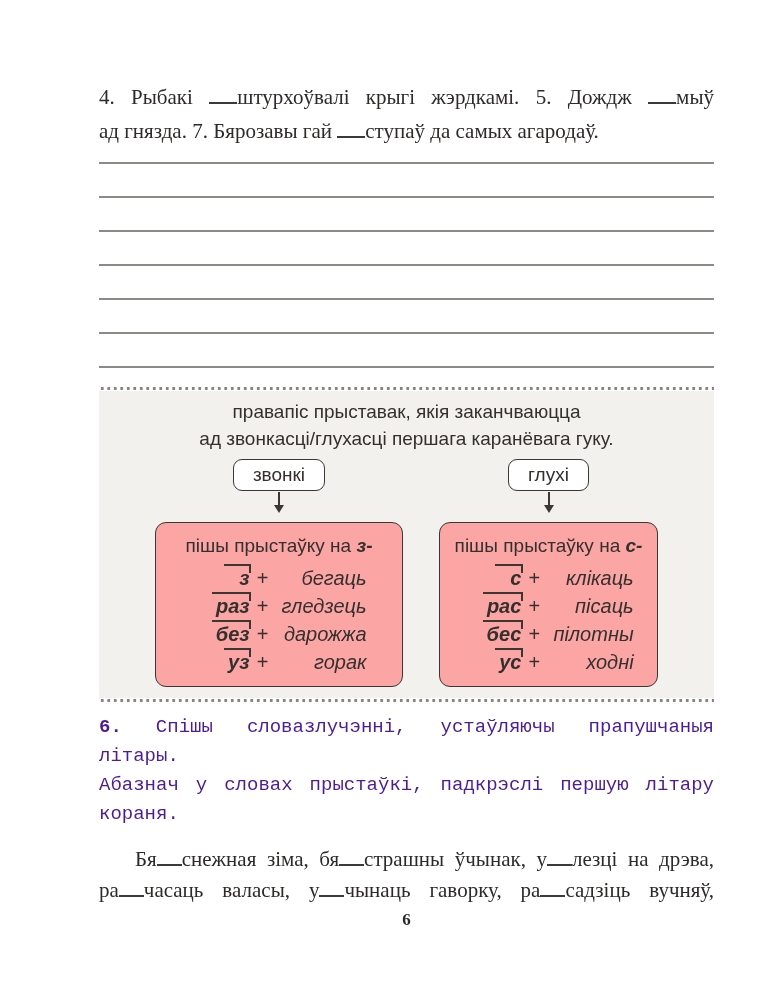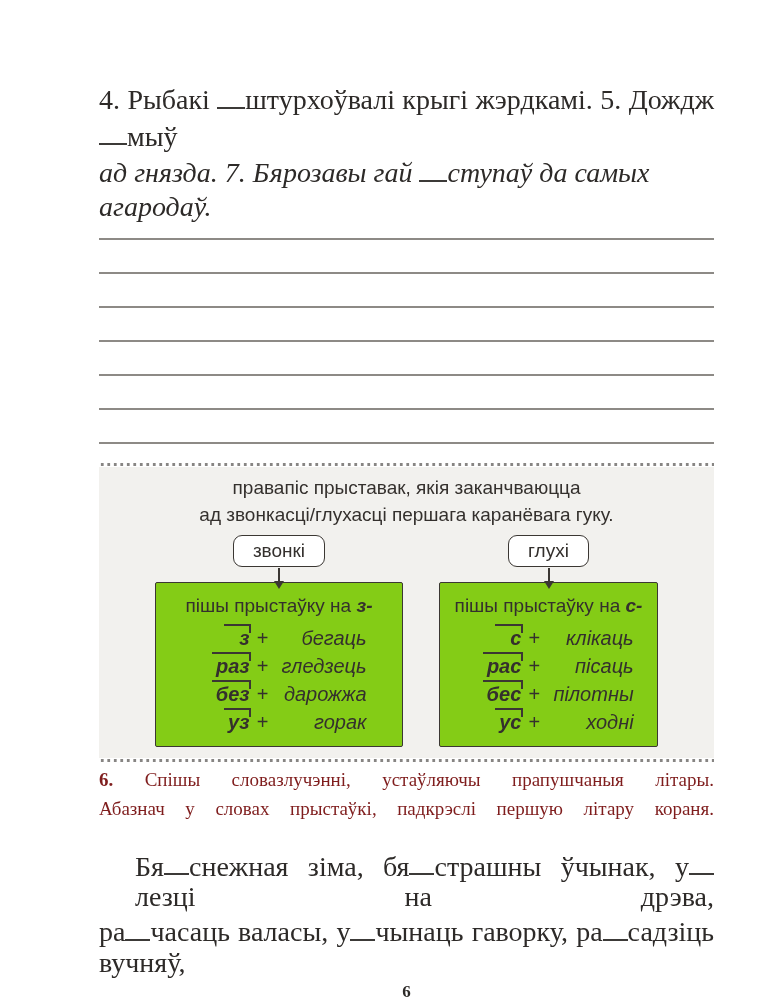--- a/index.html
+++ b/index.html
@@ -7,23 +7,23 @@
     position:relative;
     width:773px;height:1000px;
     box-sizing:border-box;
     padding:80px 59px 0 99px;
     background:#ffffff;
     font-family:"Liberation Serif", serif;
     color:#2d2a28;
     overflow:hidden;
   }
   
-  .serif-par{font-size:28px;line-height:34px;margin:0;}
+  .serif-par{font-size:21px;line-height:34px;margin:0;}
   .jline{text-align:justify;text-align-last:justify;}
-  .lline{text-align:left;font-style:italic;}
+  .lline{text-align:left;}
   .indent{padding-left:36px;}
   .blank{
     display:inline-block;width:28px;height:0.95em;
     border-bottom:2px solid #3c3a38;vertical-align:baseline;
   }
   .blank.sm{width:25px;}
   
   .wlines{margin-top:-18px;}
   .wline{height:32px;border-bottom:2px solid #8d8a86;}
   
@@ -49,45 +49,45 @@
     padding:2px 19px;font-size:19px;line-height:26px;color:#34302d;
   }
   .arrow{position:relative;width:2px;height:14px;background:#3b3733;margin-top:1px;}
   .arrow::after{
     content:"";position:absolute;left:-4px;top:13px;
     border-left:5px solid transparent;border-right:5px solid transparent;
     border-top:8px solid #3b3733;
   }
   .big-box{
     box-sizing:border-box;
-    border:1.6px solid #3b3733;border-radius:2px;background:#84cc16;
-    padding:9px 6px 10px;margin-top:0px;
+    border:1.6px solid #3b3733;border-radius:11px;background:#fca5a5;
+    padding:9px 6px 10px;margin-top:16px;
   }
   .big-box.left{width:248px;}
   .big-box.right{width:219px;}
   .bb-title{text-align:center;font-size:19px;line-height:27px;}
   .bb-rows{
     display:grid;grid-template-columns:58px 26px auto;
     justify-content:center;align-items:baseline;
     margin-top:5px;font-size:20px;line-height:28px;
   }
   .pfx-cell{text-align:right;}
   .pfx{position:relative;font-weight:bold;font-style:italic;}
   .pfx::before{
     content:"";position:absolute;left:-4px;right:-2px;top:-3px;height:7px;
     border-top:2px solid #3b3733;border-right:2px solid #3b3733;
   }
   .pfx.ext::before{left:-15px;}
   .plus-cell{text-align:center;}
   .word-cell{font-style:italic;text-align:right;padding-left:6px;}
   
   .task{
-    margin-top:2px;
-    font-family:Liberation Serif, serif;
-    font-size:19px;line-height:29px;color:#7f1d1d;
+    margin-top:10px;
+    font-family:Liberation Mono, monospace;
+    font-size:19px;line-height:29px;color:#4c1d95;
   }
   .task .num{font-weight:bold;}
   
   .pageno{margin-top:4px;text-align:center;font-size:17px;font-weight:bold;color:#2d2a28;}
 </style>
 </head>
 <body>
 
 <div class="page">
 
@@ -160,20 +160,20 @@
       </div>
     </div>
     <div class="dots"></div>
   </div>
 
   <div class="task">
     <div class="jline"><span class="num">6.</span><span> Спішы словазлучэнні, устаўляючы прапушчаныя літары.</span></div>
     <div class="jline"><span>Абазнач у словах прыстаўкі, падкрэслі першую літару кораня.</span></div>
   </div>
 
-  <div class="serif-par" style="margin-top:24px;line-height:31px;">
+  <div class="serif-par" style="margin-top:15px;line-height:31px;">
     <div class="jline indent"><span>Бя</span><span class="blank sm"></span><span>снежная зіма, бя</span><span class="blank sm"></span><span>страшны ўчынак, у</span><span class="blank sm"></span><span>лезці на дрэва,</span></div>
     <div class="jline"><span>ра</span><span class="blank sm"></span><span>часаць валасы, у</span><span class="blank sm"></span><span>чынаць гаворку, ра</span><span class="blank sm"></span><span>садзіць вучняў,</span></div>
   </div>
 
   <div class="pageno">6</div>
 
 </div>
 
 </body></html>

